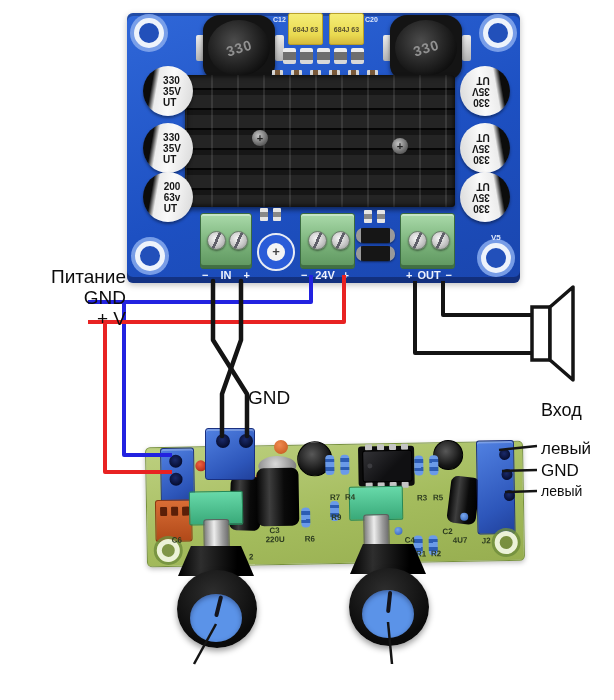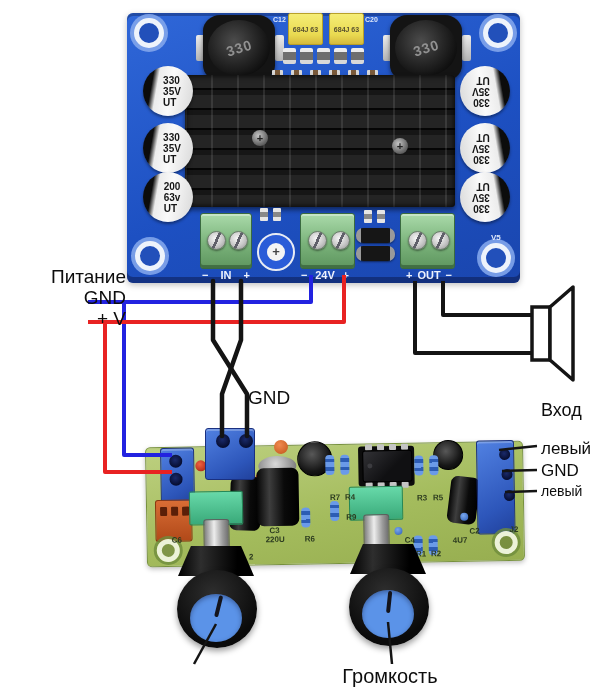--- a/index.html
+++ b/index.html
@@ -312,27 +312,27 @@
 
     <div class="abs ghole" style="left:9px;top:91px;"></div>
     <div class="abs ghole" style="left:347px;top:89px;"></div>
 
     <div class="abs gmark" style="left:24px;top:88px;">C6</div>
     <div class="abs gmark" style="left:122px;top:80px;">C3</div>
     <div class="abs gmark" style="left:118px;top:89px;">220U</div>
     <div class="abs gmark" style="left:157px;top:89px;">R6</div>
     <div class="abs gmark" style="left:183px;top:48px;">R7</div>
     <div class="abs gmark" style="left:198px;top:48px;">R4</div>
-    <div class="abs gmark" style="left:184px;top:68px;padding-left:15px;">R9</div>
+    <div class="abs gmark" style="left:184px;top:68px;">R9</div>
     <div class="abs gmark" style="left:270px;top:50px;">R3</div>
     <div class="abs gmark" style="left:286px;top:50px;">R5</div>
     <div class="abs gmark" style="left:257px;top:92px;">C4</div>
-    <div class="abs gmark" style="left:322px;top:84px;">C2</div>
+    <div class="abs gmark" style="left:295px;top:84px;">C2</div>
     <div class="abs gmark" style="left:305px;top:93px;">4U7</div>
-    <div class="abs gmark" style="left:334px;top:83px;margin-left:28px;">J2</div>
+    <div class="abs gmark" style="left:334px;top:94px;">J2</div>
     <div class="abs gmark" style="left:268px;top:106px;">R1</div>
     <div class="abs gmark" style="left:283px;top:106px;">R2</div>
     <div class="abs gmark" style="left:101px;top:106px;">2</div>
   </div>
 
   <div class="abs bterm" style="left:205px;top:428px;width:48px;height:50px;z-index:3;">
     <div class="abs recess" style="left:10px;top:5px;width:14px;height:14px;"></div>
     <div class="abs recess" style="left:33px;top:5px;width:14px;height:14px;"></div>
   </div>
 
@@ -375,15 +375,14 @@
     <div>+ V</div>
   </div>
 
   <div class="abs lbl" style="left:248px;top:387px;font-size:19px;">GND</div>
 
   <div class="abs lbl" style="left:541px;top:400px;font-size:18px;">Вход</div>
   <div class="abs lbl" style="left:541px;top:439px;font-size:17px;">левый</div>
   <div class="abs lbl" style="left:541px;top:461px;font-size:17px;">GND</div>
   <div class="abs lbl" style="left:541px;top:483px;font-size:14px;">левый</div>
 
-  <div class="abs lbl lbl-center" style="left:305px;top:665px;width:170px;font-size:20px;">Громкость</div>
 
 </div>
 
 </body></html>

